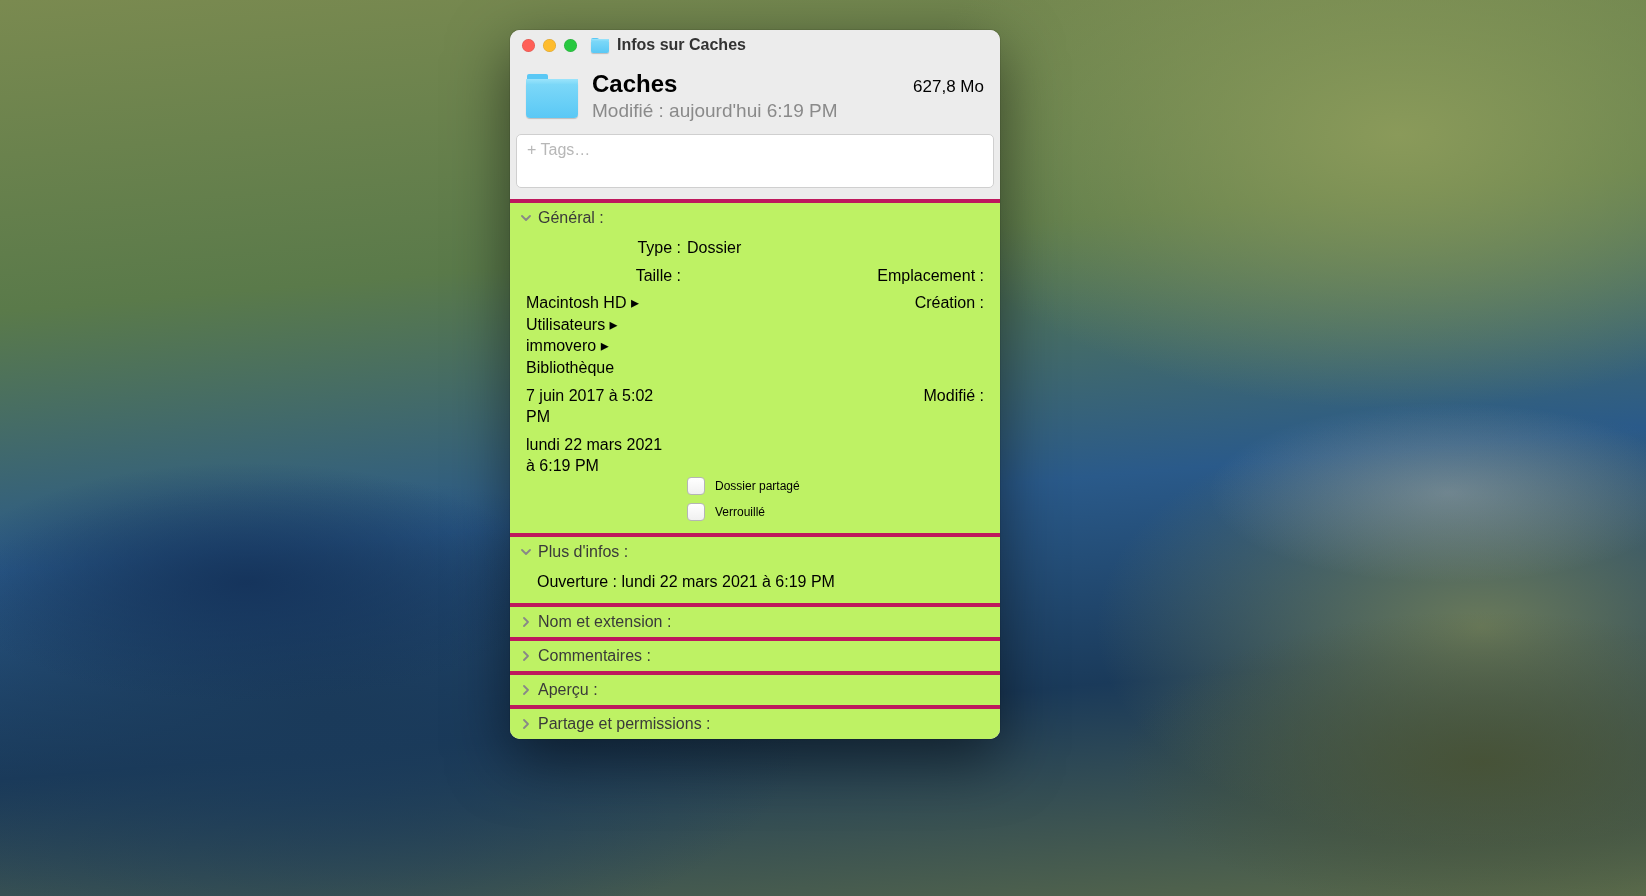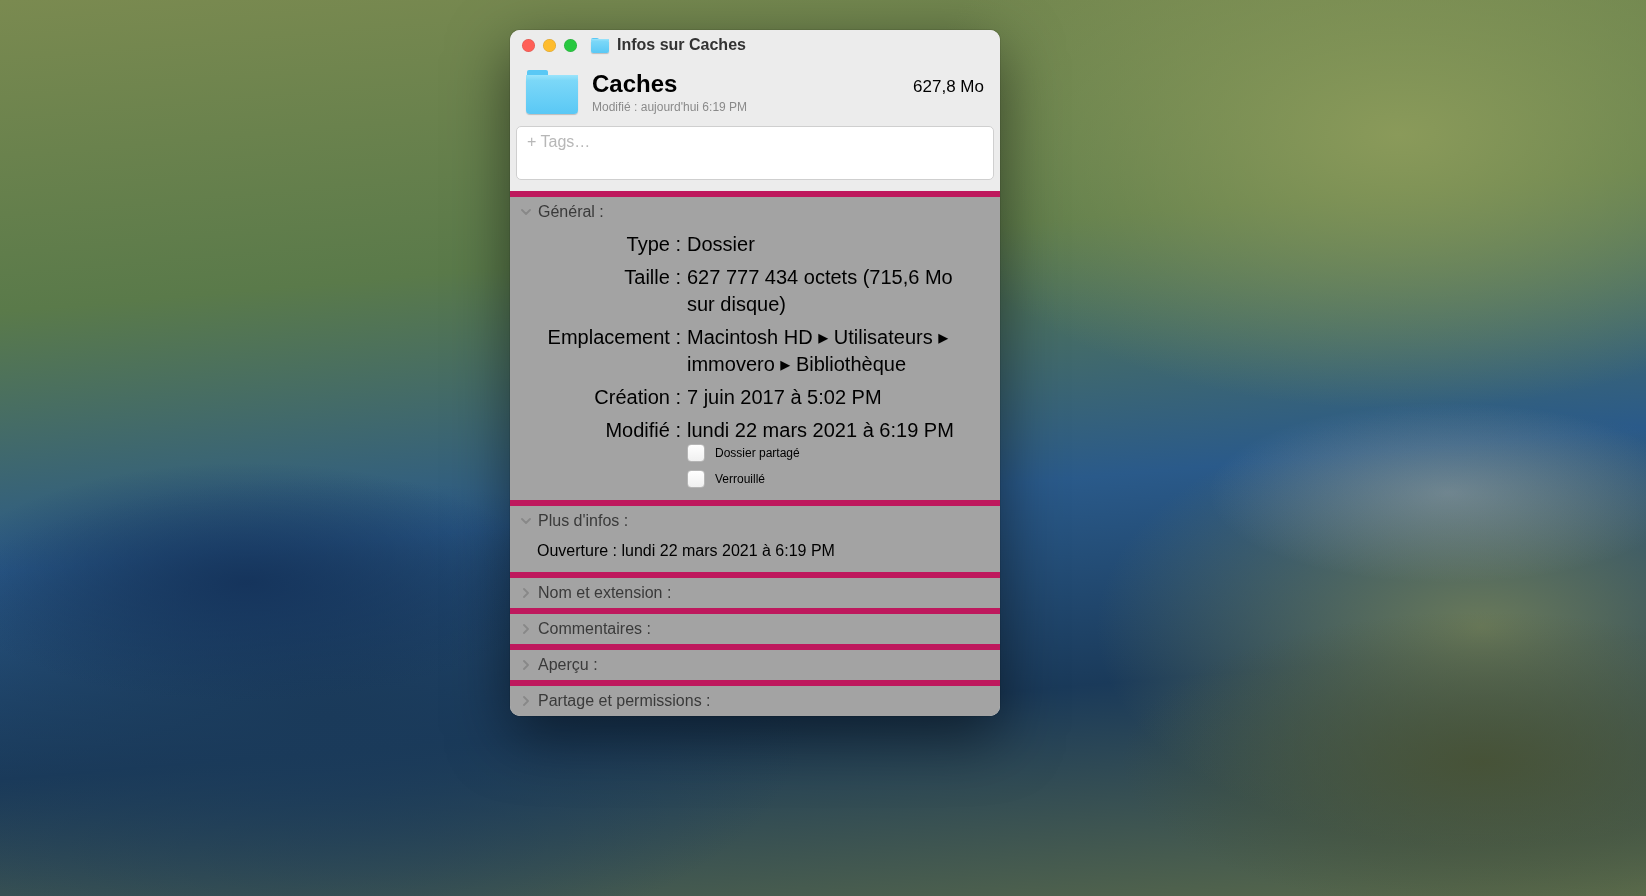--- a/index.html
+++ b/index.html
@@ -98,38 +98,38 @@
   .header-block {
     display: flex;
     align-items: center;
     padding: 10px 16px 12px 16px;
     gap: 14px;
   }
   .header-text { flex: 1; min-width: 0; }
   .header-row1 { display: flex; justify-content: space-between; align-items: baseline; }
   .file-name { font-size: 24px; font-weight: 700; color: #000; }
   .file-size { font-size: 17px; color: #000; }
-  .modified-line { font-size: 12px; color: #8a8a8a; margin-top: 2px; }
+  .modified-line { font-size: 19px; color: #8a8a8a; margin-top: 2px; }
 
   .tags-row { padding: 0 6px 8px 6px; }
   .tags-input {
     width: 100%;
     height: 54px;
     border: 1px solid #cfcfcf;
     border-radius: 5px;
     background: #fff;
     padding: 6px 10px;
     font-size: 16px;
     color: #a16207;
     resize: none;
     font-family: inherit;
   }
   .tags-input::placeholder { color: #b7b7b7; }
 
-  .section { border-top: 6px solid #be185d; background: #a3a3a3; }
+  .section { border-top: 4px solid #be185d; background: #bef264; }
   .section-header {
     display: flex;
     align-items: center;
     gap: 6px;
     padding: 6px 10px;
     font-size: 16px;
     color: #3a3a3a;
     cursor: default;
     user-select: none;
   }
@@ -139,21 +139,21 @@
     color: #888;
   }
   .disclosure svg { width: 10px; height: 10px; display: block; }
 
   .general .section-body { padding: 4px 16px 12px 16px; }
   .kv-grid {
     display: grid;
     grid-template-columns: 155px 1fr;
     column-gap: 6px;
     row-gap: 6px;
-    font-size: 20px;
+    font-size: 16px;
     line-height: 1.35;
   }
   .kv-label { text-align: right; color: #000; }
   .kv-value { color: #000; padding-right: 10px; word-wrap: break-word; }
 
   .check-row {
     display: flex;
     align-items: center;
     gap: 10px;
     padding-left: 161px;
@@ -231,21 +231,20 @@
           </svg>
       </span>
       <span>Général :</span>
     </div>
     <div class="section-body">
       <div class="kv-grid">
         <div class="kv-label">Type :</div>
         <div class="kv-value">Dossier</div>
 
         <div class="kv-label">Taille :</div>
-        <div class="kv-value">627 777 434 octets (715,6 Mo sur disque)</div>
 
         <div class="kv-label">Emplacement :</div>
         <div class="kv-value">Macintosh HD ▸ Utilisateurs ▸ immovero ▸ Bibliothèque</div>
 
         <div class="kv-label">Création :</div>
         <div class="kv-value">7 juin 2017 à 5:02 PM</div>
 
         <div class="kv-label">Modifié :</div>
         <div class="kv-value">lundi 22 mars 2021 à 6:19 PM</div>
       </div>

